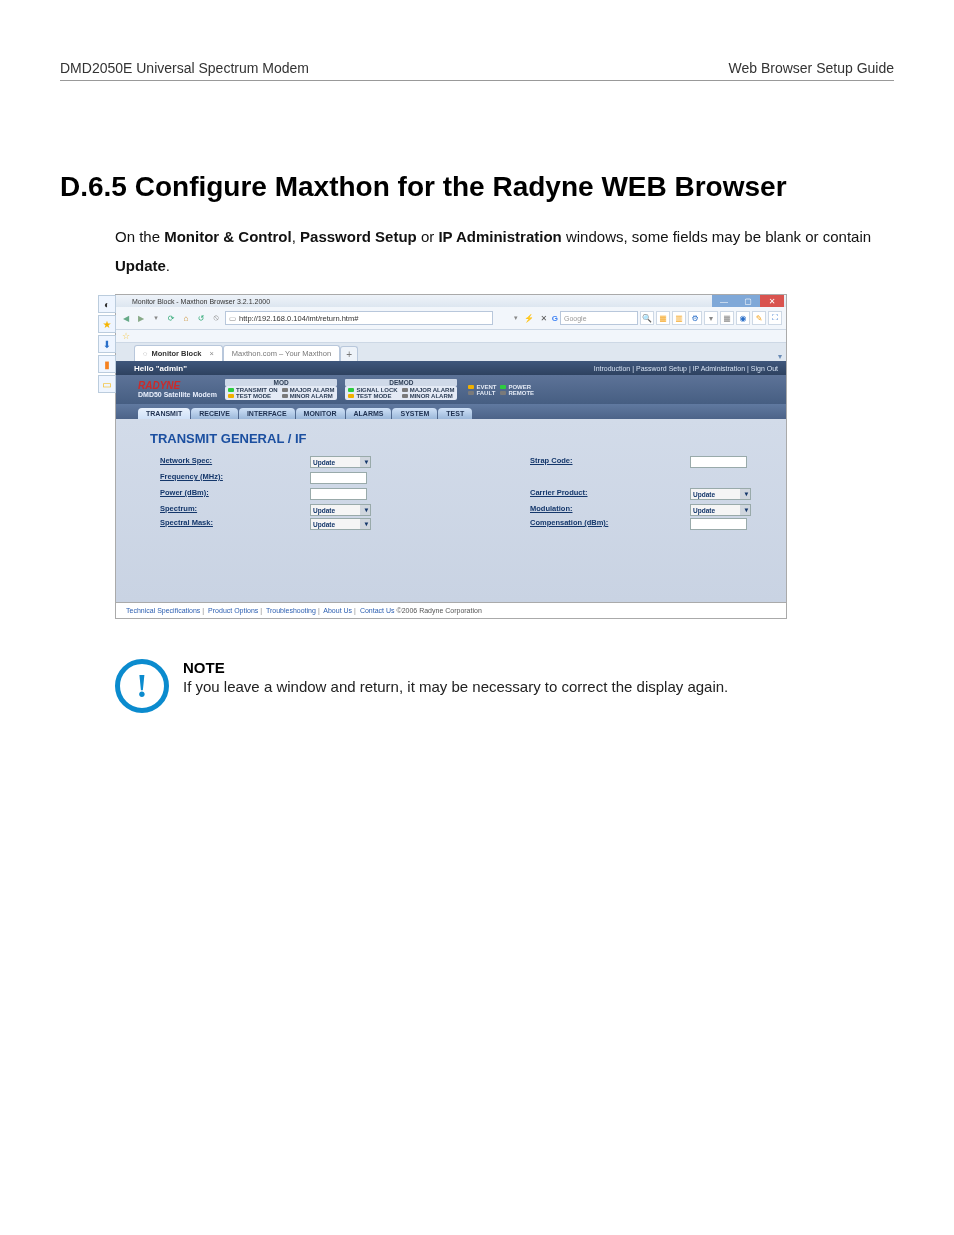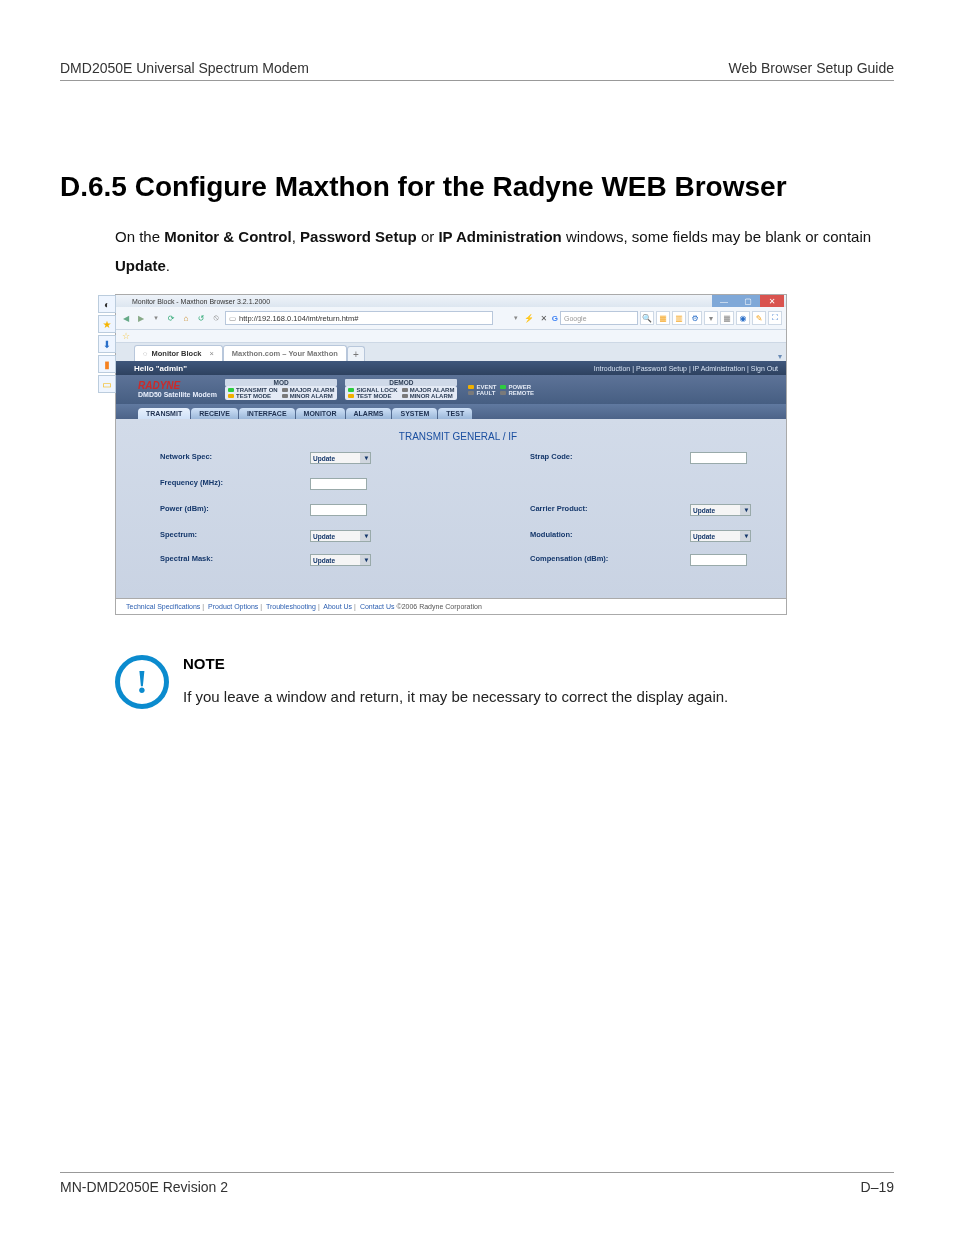--- a/index.html
+++ b/index.html
@@ -99,21 +99,21 @@
   .favrow .st{color:#f5c84c;font-size:9px;}
 
   .tabrow{display:flex;align-items:flex-end;height:18px;background:#dfe7f0;padding-left:18px;gap:0;}
   .tabrow .tab{
     border:1px solid #b8c7db;border-bottom:none;background:#fff;
     height:15px;display:flex;align-items:center;padding:0 8px;font-size:7.5px;
     border-radius:3px 3px 0 0;
   }
   .tabrow .tab .tx{color:#333;font-weight:bold;}
   .tabrow .tab .x{margin-left:8px;color:#888;}
-  .tabrow .tab.secondary .tx{color:#777;font-weight:bold;}
+  .tabrow .tab.secondary .tx{color:#777;font-weight:normal;}
   .tabrow .plus{width:16px;height:14px;border:1px solid #b8c7db;border-bottom:none;background:#eef3f9;display:flex;align-items:center;justify-content:center;font-size:10px;color:#777;border-radius:3px 3px 0 0;}
   .tabrow .rfill{flex:1;}
   .tabrow .rarr{color:#6a8bb5;font-size:8px;padding:0 4px;}
 
   .greet{
     background:linear-gradient(#3f577c,#2e4260);
     color:#fff;font-size:8px;font-weight:bold;height:14px;
     display:flex;align-items:center;justify-content:space-between;padding:0 8px 0 18px;
   }
   .greet .rlinks{font-weight:normal;font-size:7px;color:#d6e2f3;}
@@ -144,27 +144,27 @@
   .tabsnav .ntab{
     font-size:7px;font-weight:bold;padding:2px 8px;
     border-radius:4px 4px 0 0;color:#1e3050;
     background:linear-gradient(#cfe1f7,#9cb8da);
   }
   .tabsnav .ntab.active{background:linear-gradient(#e8f1fd,#cfe1f7);}
   .panel{
     background:linear-gradient(#d2dbe9,#c9d3e3);
     padding:8px 20px 16px 34px;
   }
-  .panel .breadcrumb{font-size:10px;color:#1b4fa0;font-weight:normal;padding:4px 0 10px 0;text-align:center;}
+  .panel .breadcrumb{font-size:13px;color:#1b4fa0;font-weight:bold;padding:4px 0 10px 0;}
   .formgrid{
     display:grid;
     grid-template-columns: 130px 110px 70px 140px 90px;
-    gap:12px 20px;
+    gap:2px 20px;
     font-size:7.5px;color:#14376b;font-weight:bold;
-    padding-left:10px;min-height:130px;align-content:start;
+    padding-left:10px;min-height:130px;align-content:start;text-decoration:underline;
   }
   .formgrid .sel{
     display:inline-flex;align-items:center;justify-content:space-between;
     width:55px;height:10px;background:#f5f5f5;border:1px solid #9aa;font-size:6.5px;
     padding:0 2px;box-shadow:inset -10px 0 0 #d0d6de;
   }
   .formgrid .txt{width:55px;height:10px;background:#fff;border:1px solid #9aa;display:inline-block;}
   .formgrid .lbl2{color:#14376b;}
   .footerbar{
     background:#fff;border-top:1px solid #aaa;padding:4px 10px;font-size:7px;color:#2a5db0;
@@ -179,21 +179,21 @@
     margin: 40px 0 0 55px;
     display:flex;align-items:flex-start;gap:14px;
   }
   .note-icon{
     width:44px;height:44px;border:5px solid #0b8bce;border-radius:50%;
     display:flex;align-items:center;justify-content:center;
     color:#0b8bce;font-size:34px;font-weight:bold;font-family:Georgia,serif;
     line-height:1;flex:none;
   }
   .note-text .nt-title{font-weight:bold;font-size:15px;}
-  .note-text .nt-body{font-size:15px;color:#222;margin-top:16px;}
+  .note-text .nt-body{font-size:15px;color:#222;margin-top:2px;}
 
   .page-ftr{
     position:absolute;left:60px;right:60px;bottom:40px;
     border-top:1px solid #999;padding-top:6px;
     display:flex;justify-content:space-between;font-size:14px;color:#333;
   }
 </style>
 </head>
 <body>
 
@@ -390,17 +390,13 @@
 
 
   <div class="note-block">
     <div class="note-icon">!</div>
     <div class="note-text">
       <div class="nt-title">NOTE</div>
       <div class="nt-body">If you leave a window and return, it may be necessary to correct the display again.</div>
     </div>
   </div>
 
-  <div class="page-ftr">
-    <span>MN-DMD2050E    Revision 2</span>
-    <span>D–19</span>
-  </div>
 </div>
 
 </body></html>

